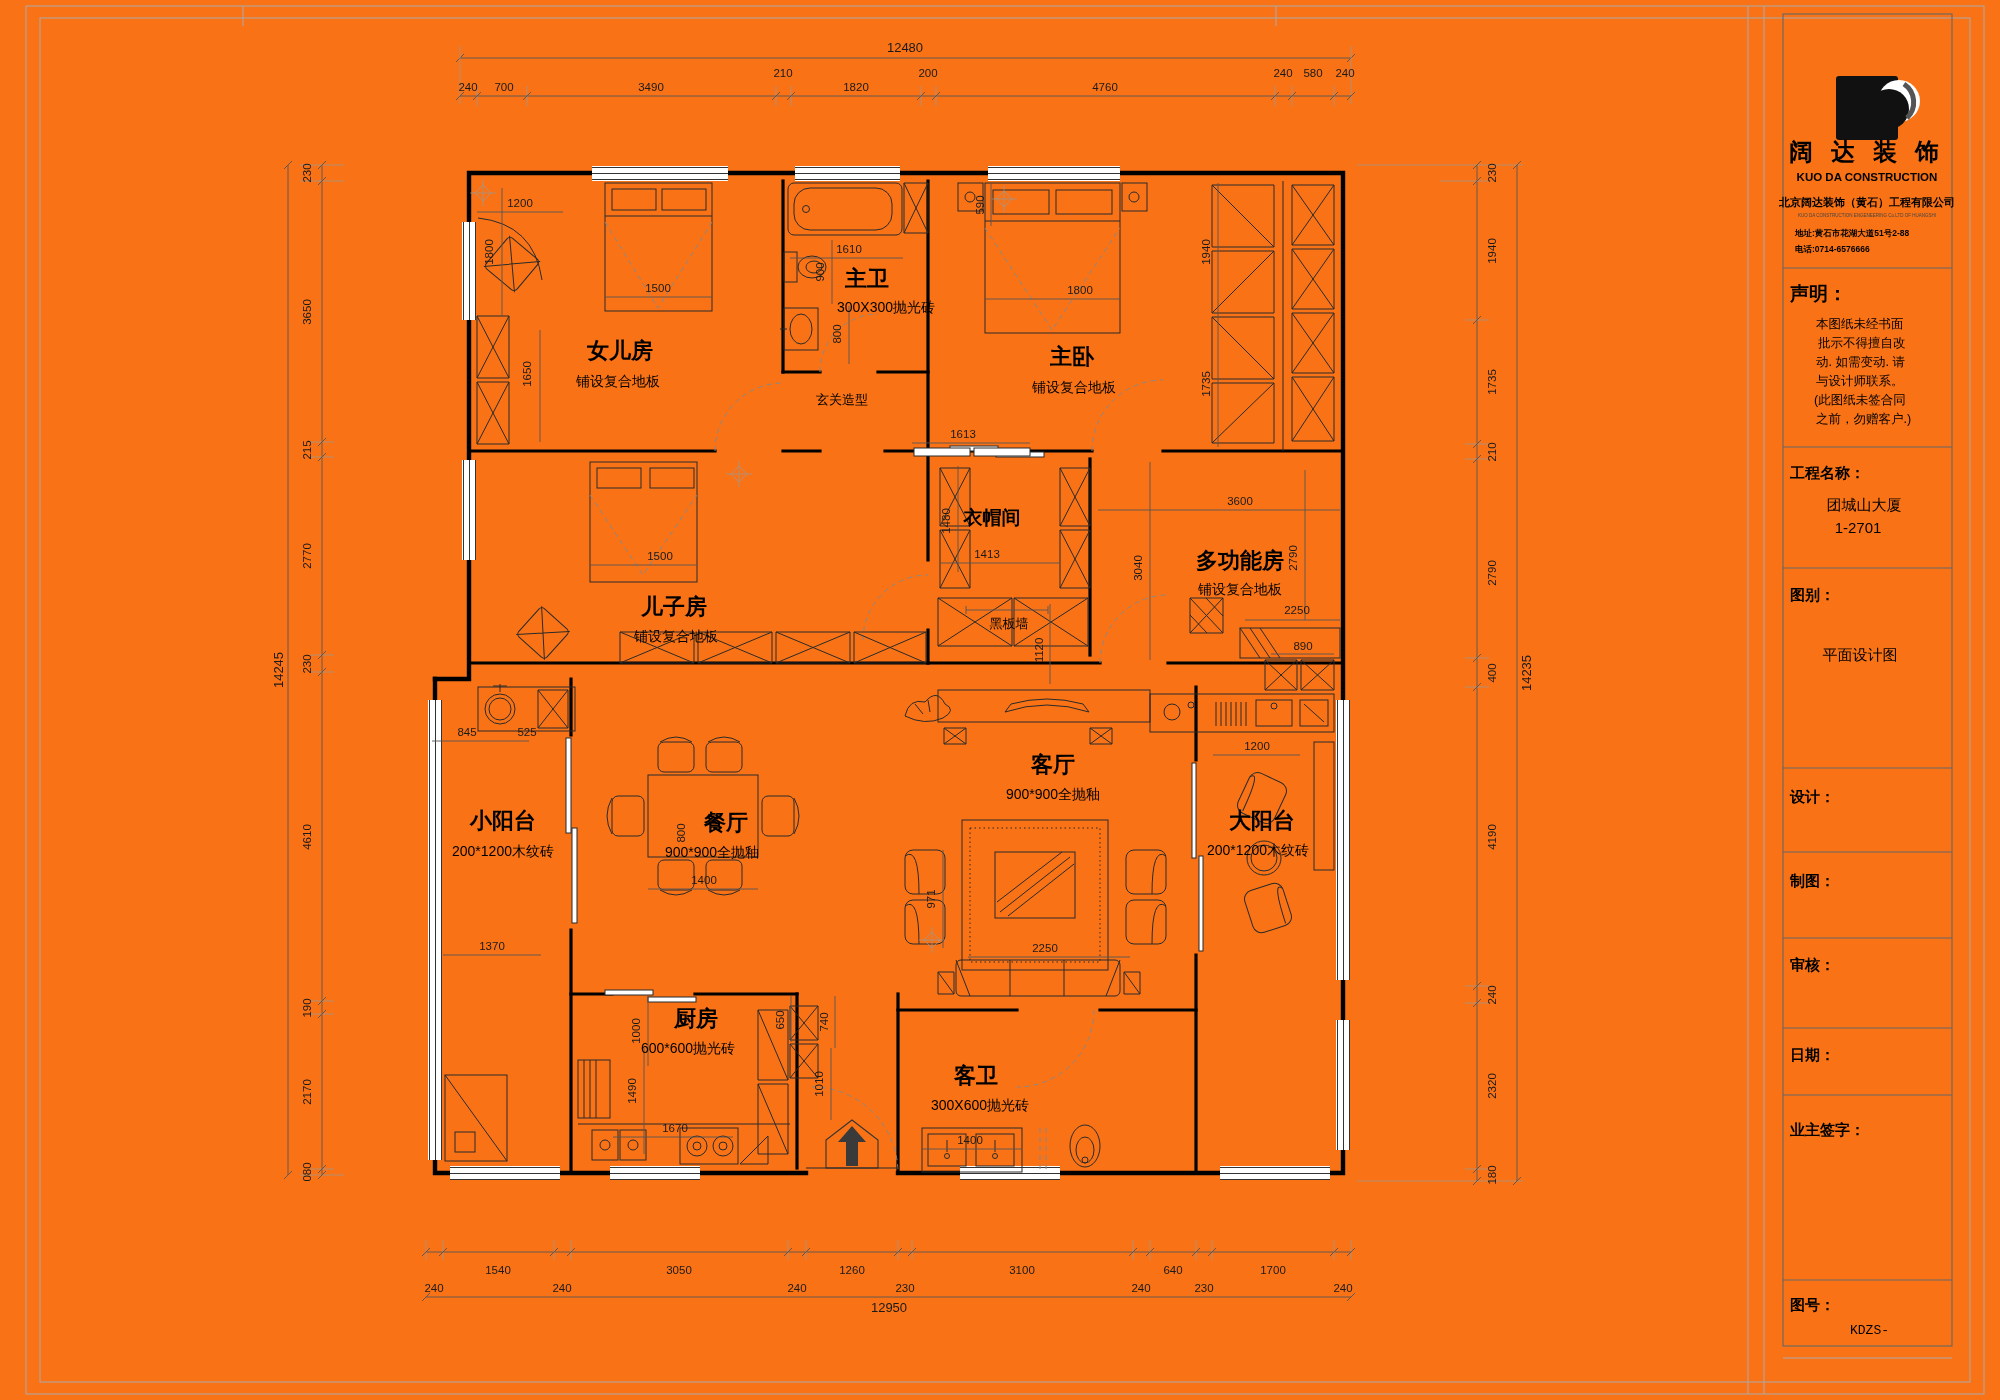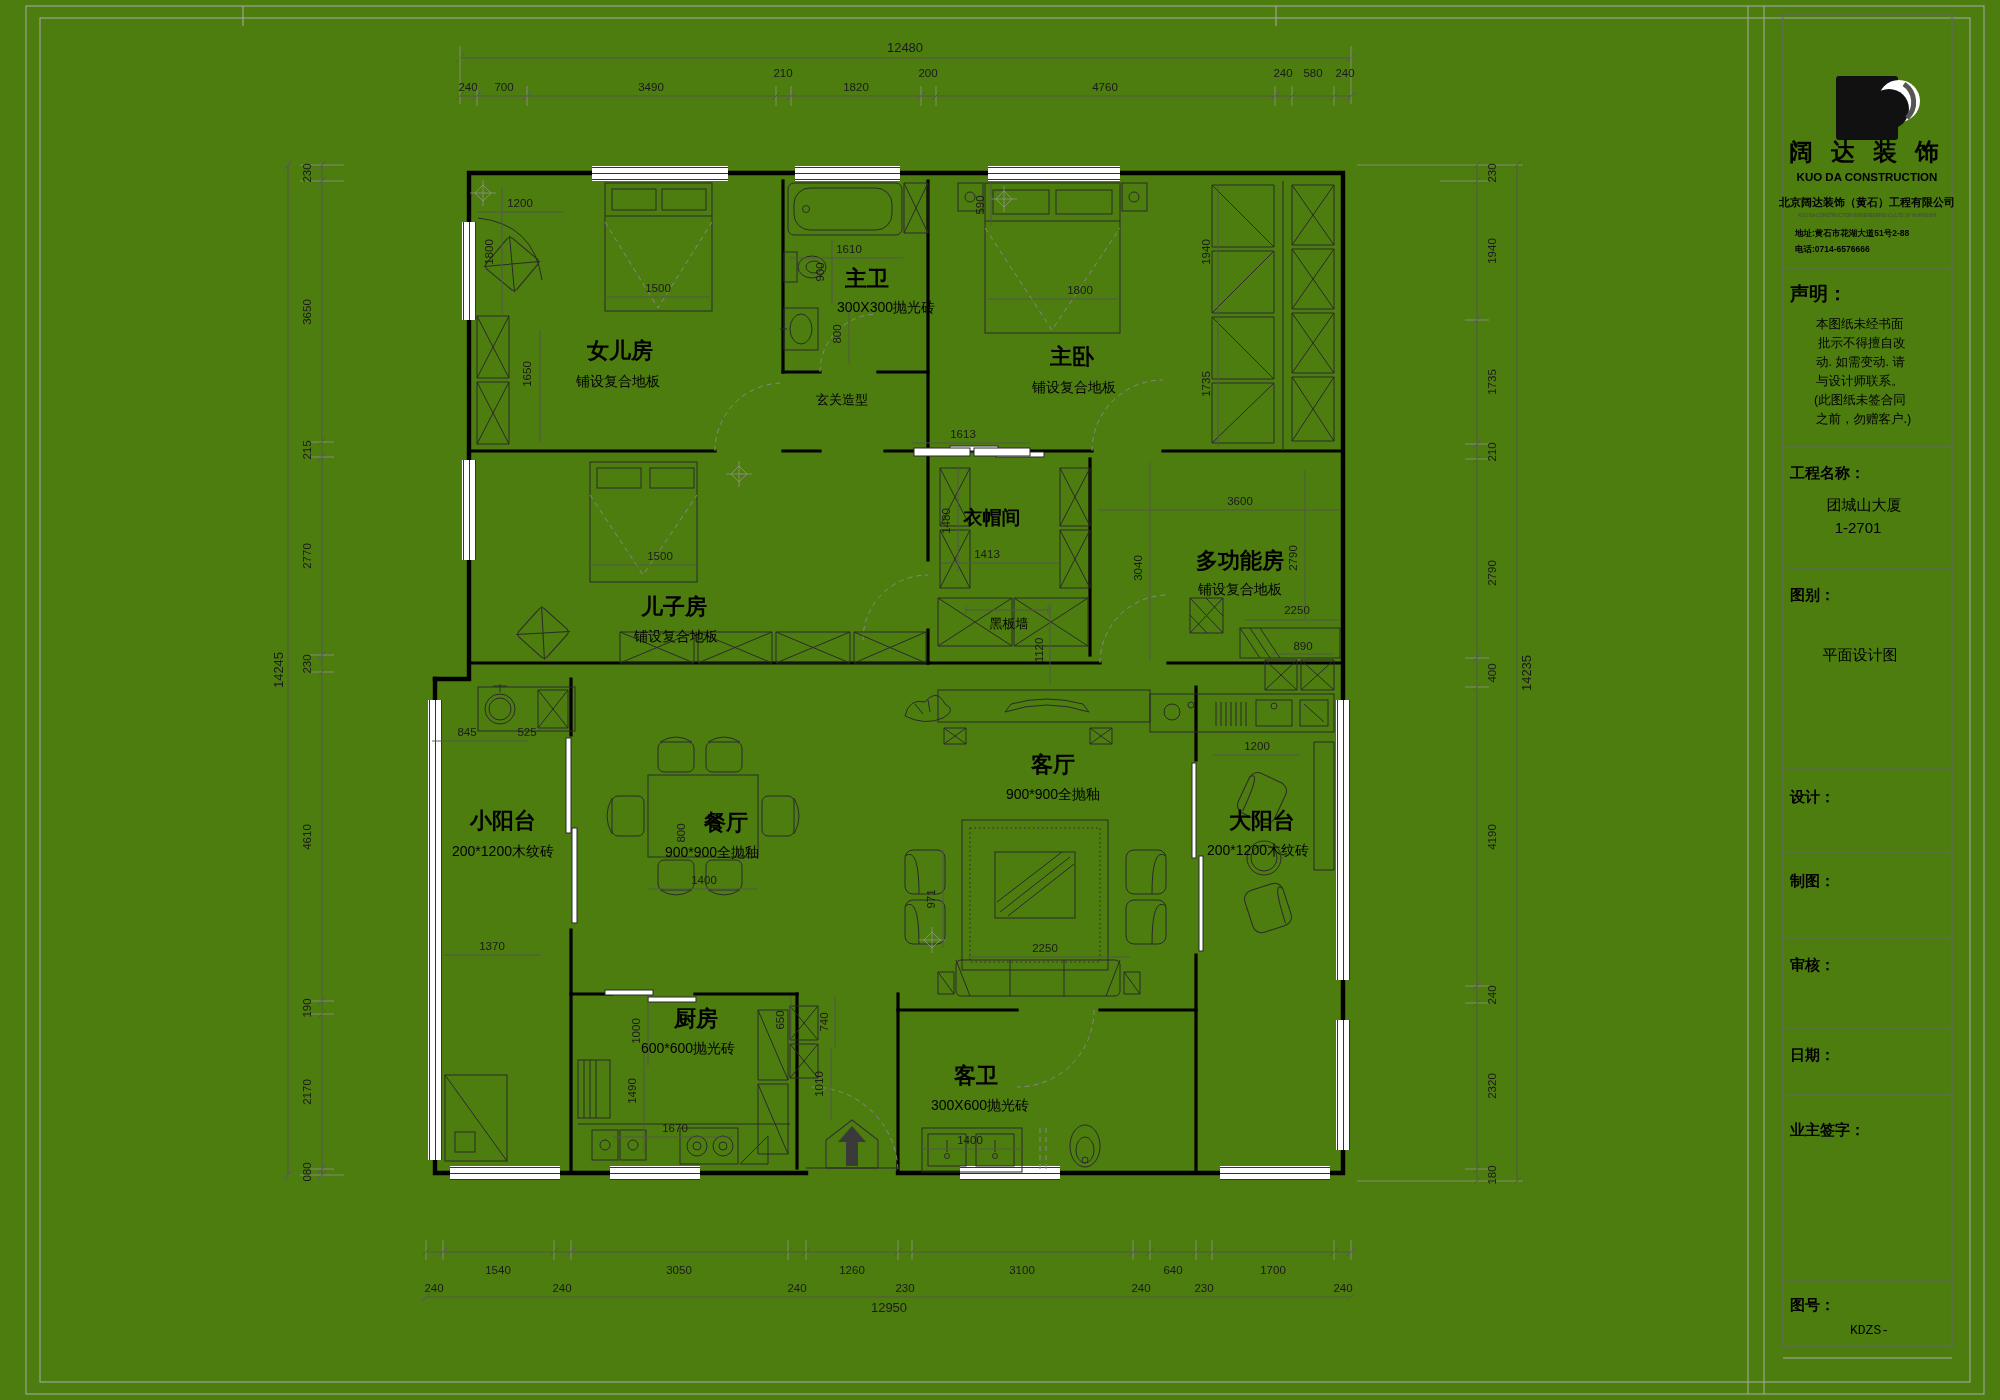--- a/index.html
+++ b/index.html
@@ -1,16 +1,16 @@
 <!DOCTYPE html>
 <html><head>
 <meta charset="utf-8">
 <style>
   html,body{margin:0;padding:0;background:#fff;}
-  #sheet{position:relative;width:2000px;height:1400px;background:#4d7c0f;
+  #sheet{position:relative;width:2000px;height:1400px;background:#f97316;
          font-family:"Liberation Sans",sans-serif;}
   svg{position:absolute;left:0;top:0;}
   
   .w{stroke:#000;stroke-width:4.4;fill:none;stroke-linecap:square}
   .w2{stroke:#000;stroke-width:3.2;fill:none;stroke-linecap:square}
   .t{stroke:#2a2a2a;stroke-width:1;fill:none}
   .tf{stroke:#2a2a2a;stroke-width:1;fill:#fff}
   .fx{stroke:#333;stroke-width:1.1;fill:none}
   .d{stroke:#555;stroke-width:.9;fill:none}
   .e{stroke:#999;stroke-width:.7;fill:none}

